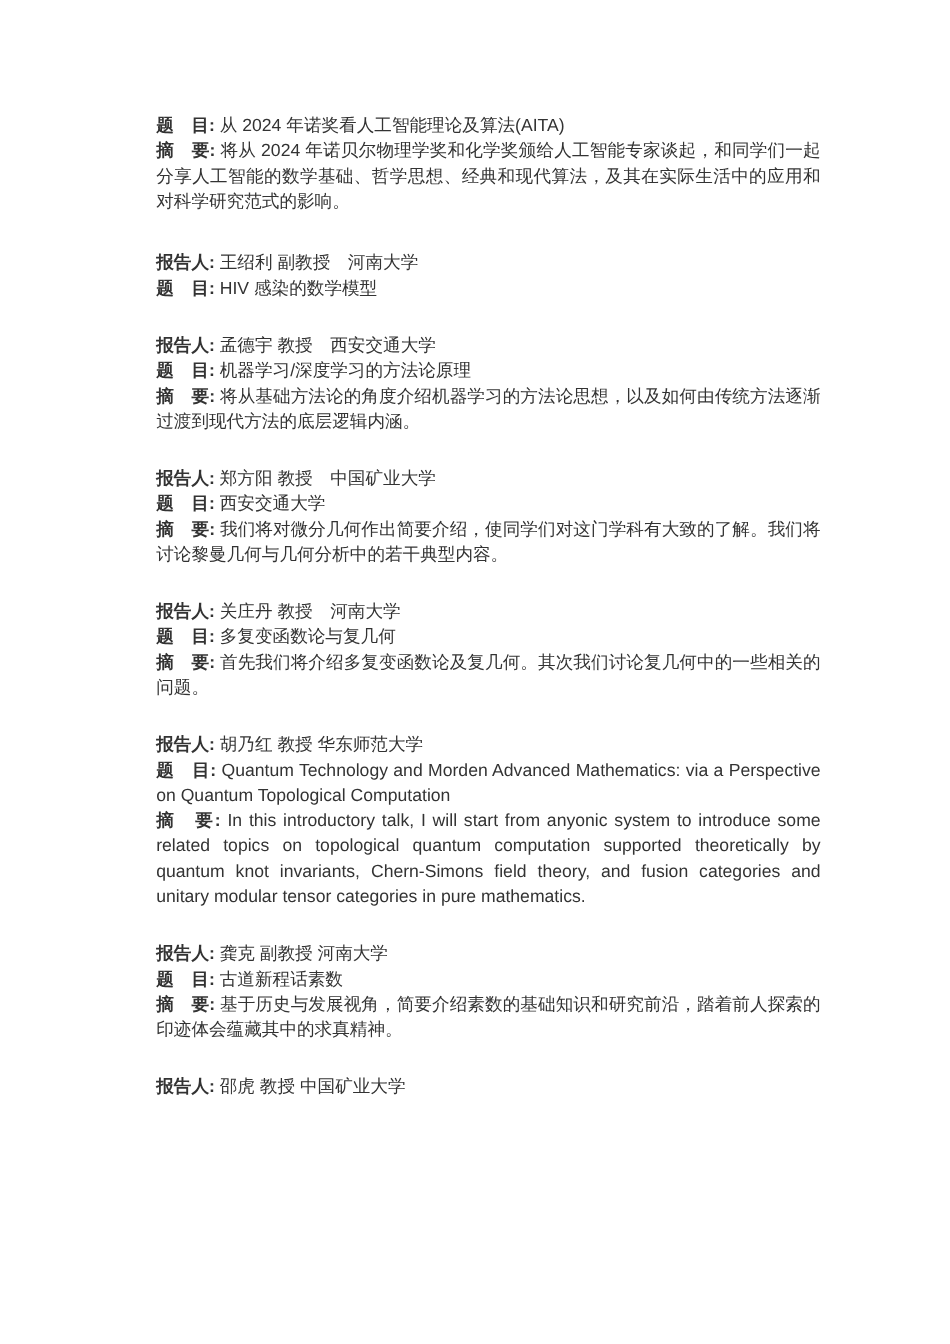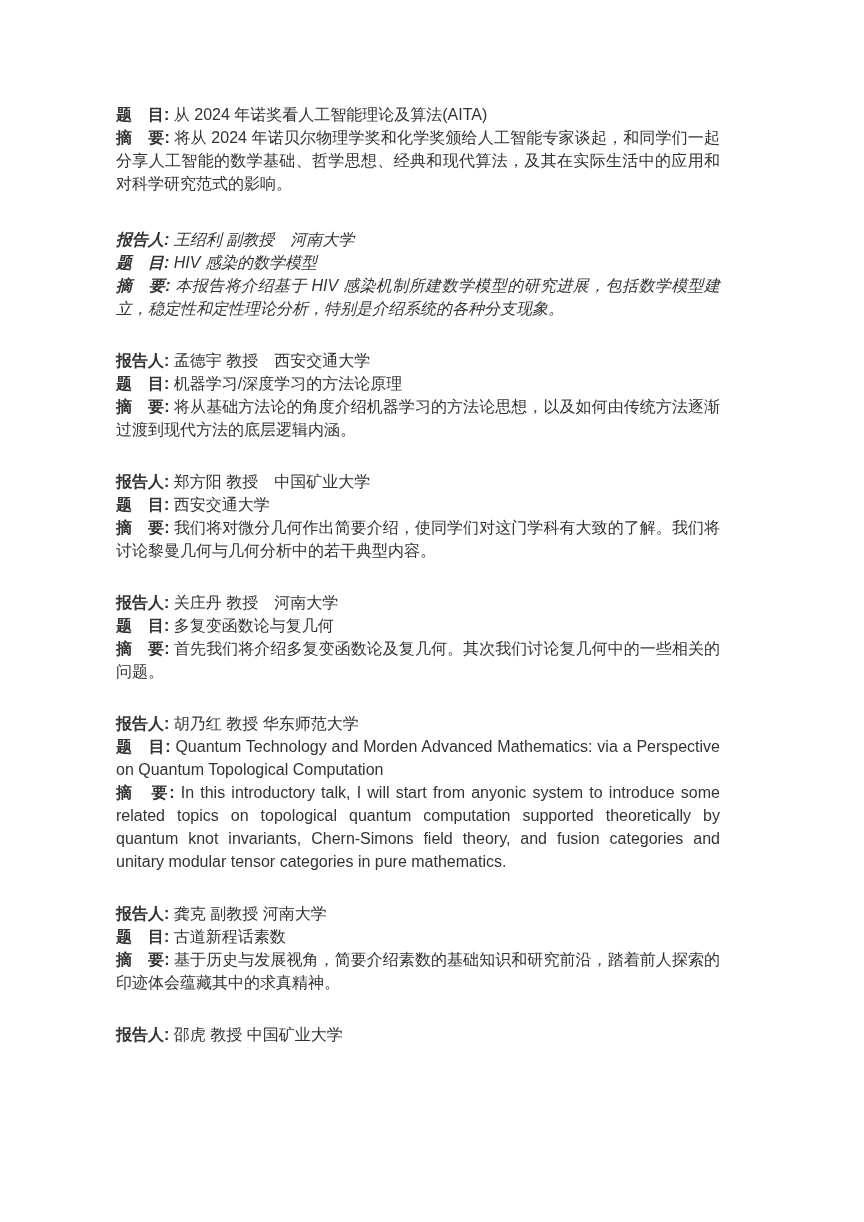--- a/index.html
+++ b/index.html
@@ -10,28 +10,28 @@
   }
   .page {
     position: relative;
     width: 864px;
     height: 1222px;
     background: #ffffff;
     overflow: hidden;
   }
   .content {
     position: absolute;
-    left: 116px;
+    left: 142px;
     top: 103px;
     width: 604px;
   }
   .block { margin-top: 29px; }
   .block:first-child { margin-top: 0; }
   
-  .block:nth-child(2) { margin-top: 33px; font-style: italic; }
+  .block:nth-child(2) { margin-top: 33px; }
   .line {
     margin: 0;
     font-size: 16px;
     line-height: 23px;
     color: #333333;
     text-align: justify;
     text-justify: inter-ideograph;
     word-break: break-word;
   }
   .line .lbl { font-weight: 700; }
@@ -43,21 +43,20 @@
   <div class="content">
 
     <div class="block">
       <p class="line"><span class="lbl">题　目:</span> <span>从 2024 年诺奖看人工智能理论及算法(AITA)</span></p>
       <p class="line"><span class="lbl">摘　要:</span> <span>将从 2024 年诺贝尔物理学奖和化学奖颁给人工智能专家谈起，和同学们一起分享人工智能的数学基础、哲学思想、经典和现代算法，及其在实际生活中的应用和对科学研究范式的影响。</span></p>
     </div>
 
     <div class="block">
       <p class="line"><span class="lbl">报告人:</span> <span>王绍利 副教授　河南大学</span></p>
       <p class="line"><span class="lbl">题　目:</span> <span>HIV 感染的数学模型</span></p>
-      <p class="line"><span class="lbl">摘　要:</span> <span>本报告将介绍基于 HIV 感染机制所建数学模型的研究进展，包括数学模型建立，稳定性和定性理论分析，特别是介绍系统的各种分支现象。</span></p>
     </div>
 
     <div class="block">
       <p class="line"><span class="lbl">报告人:</span> <span>孟德宇 教授　西安交通大学</span></p>
       <p class="line"><span class="lbl">题　目:</span> <span>机器学习/深度学习的方法论原理</span></p>
       <p class="line"><span class="lbl">摘　要:</span> <span>将从基础方法论的角度介绍机器学习的方法论思想，以及如何由传统方法逐渐过渡到现代方法的底层逻辑内涵。</span></p>
     </div>
 
 
     <div class="block">

